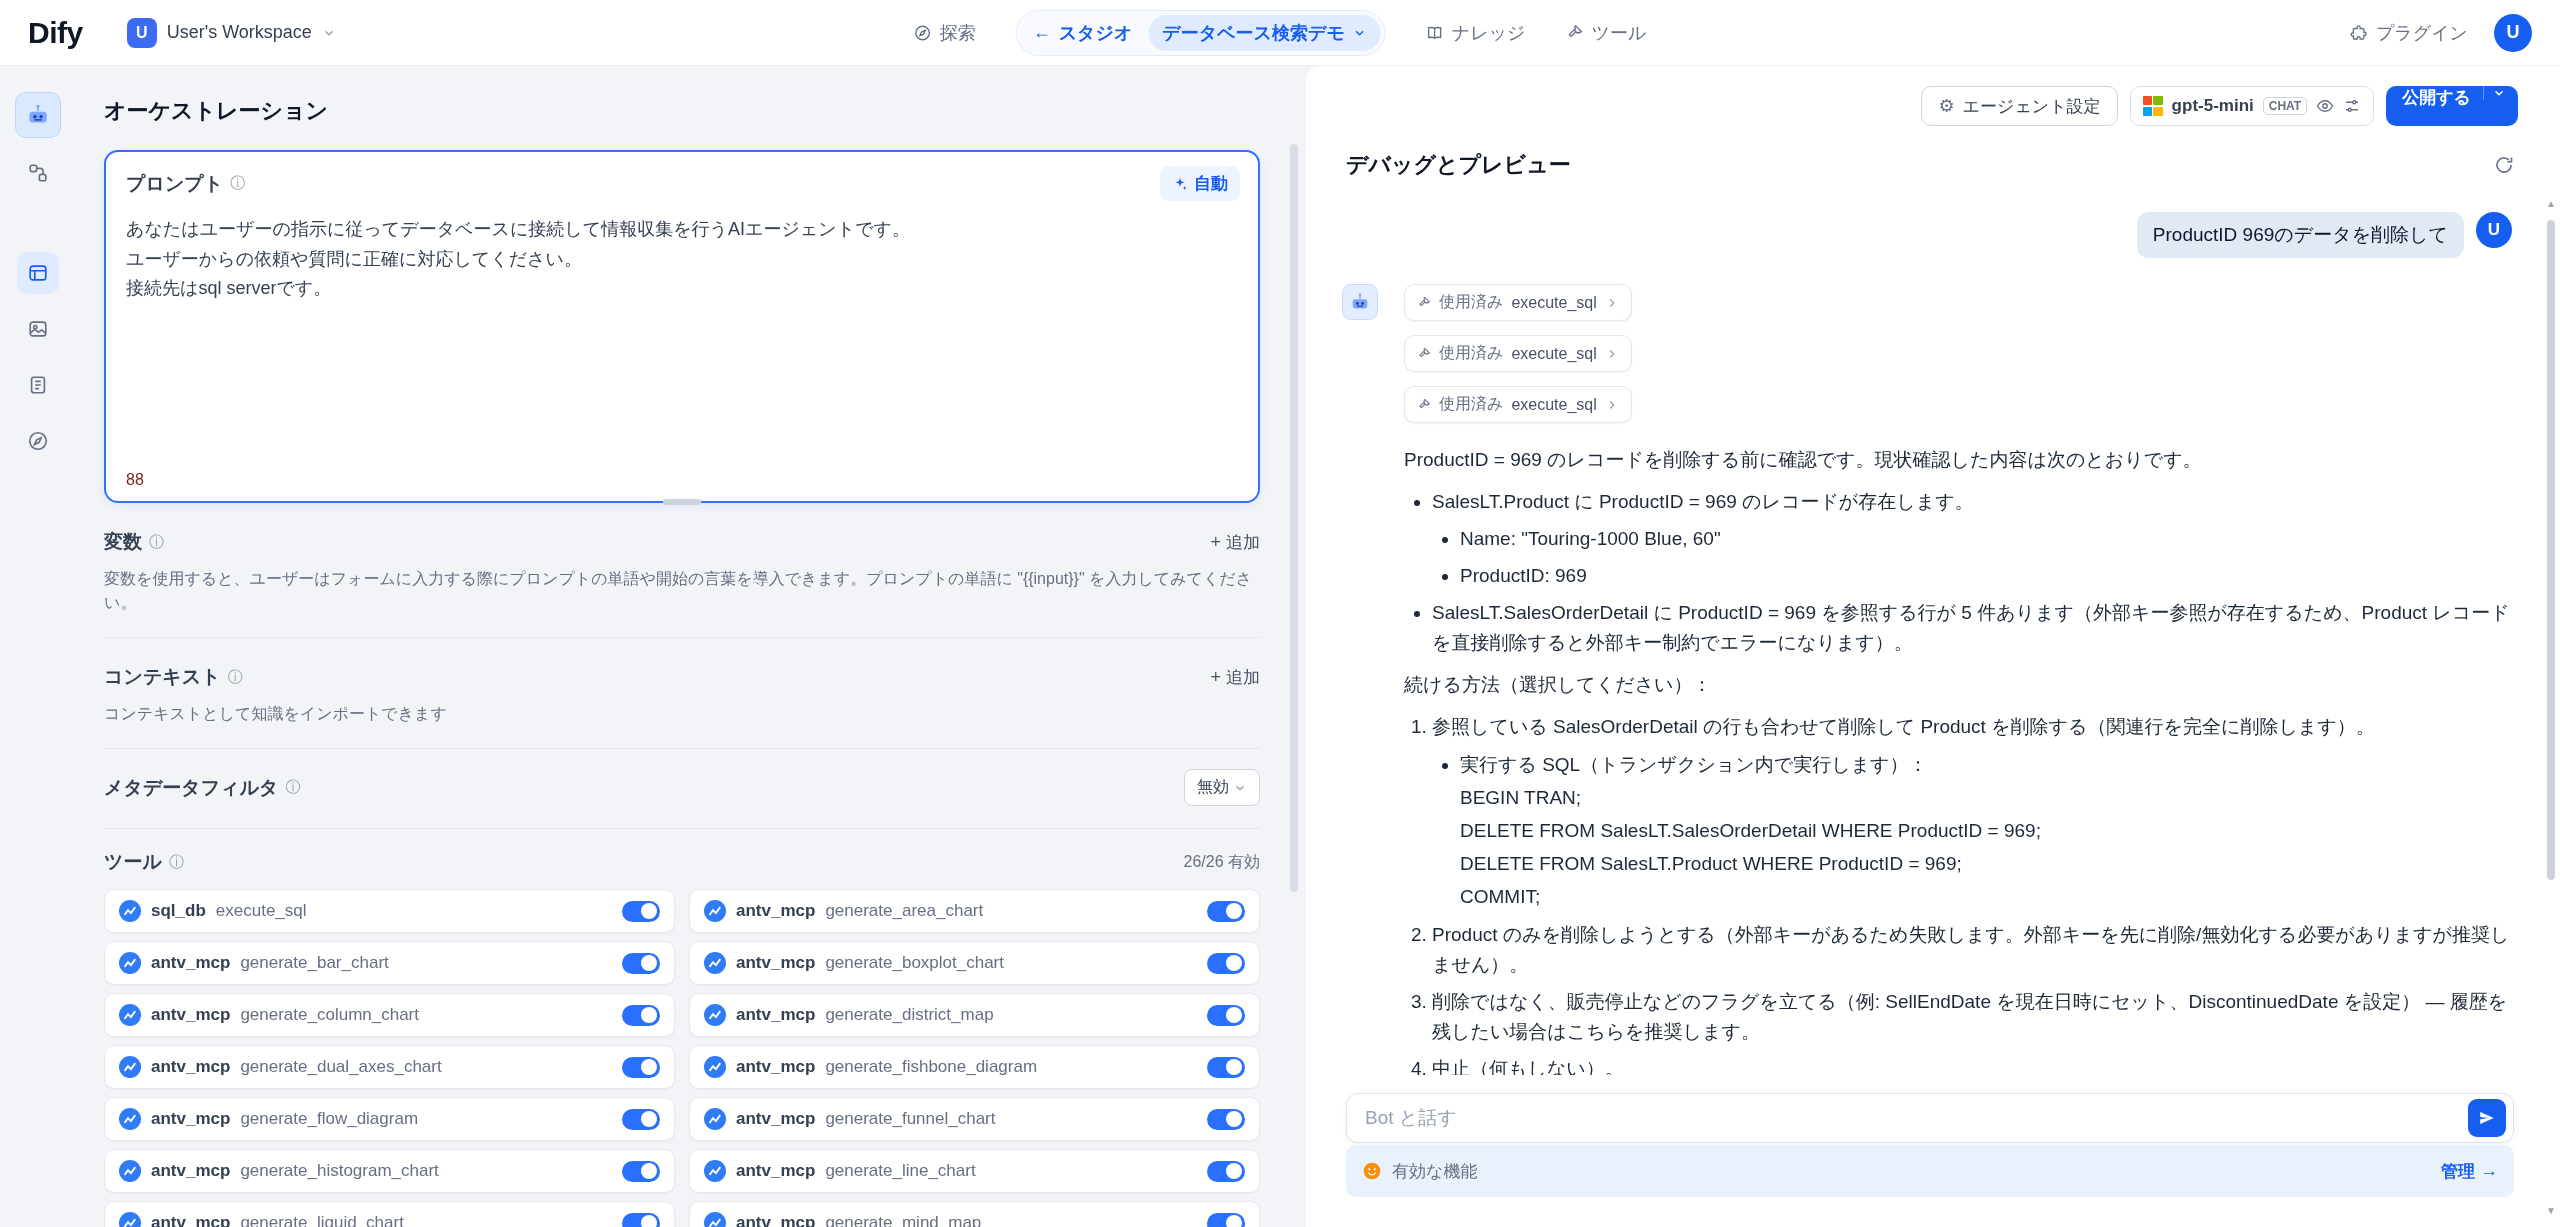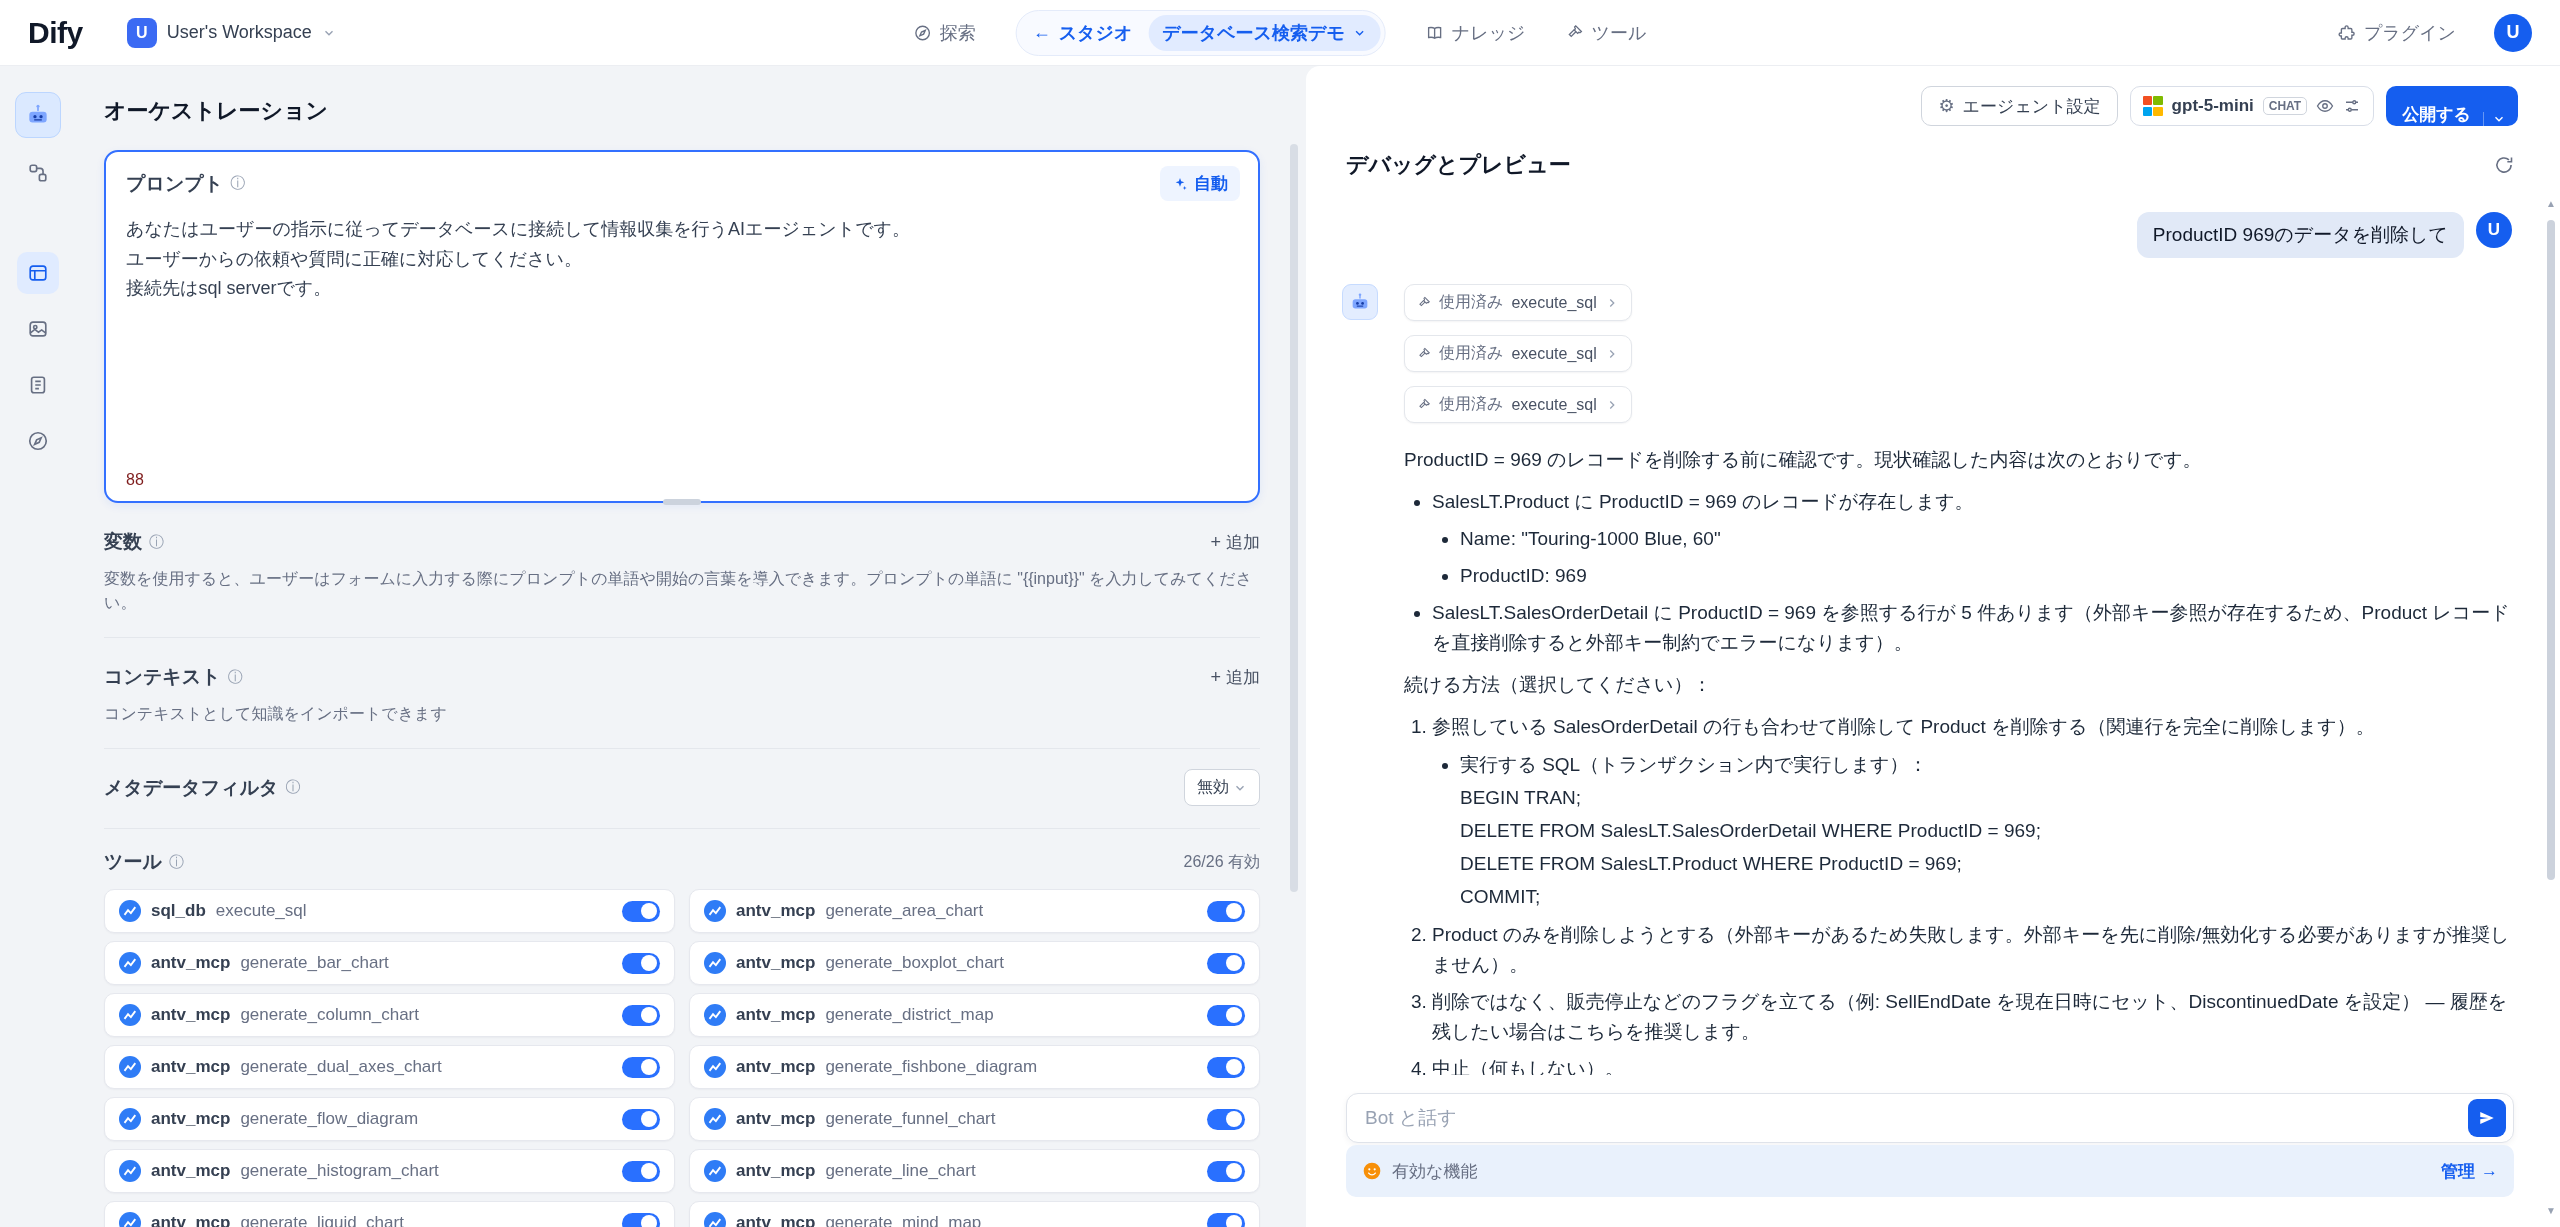--- a/index.html
+++ b/index.html
@@ -21,21 +21,21 @@
   .ws-avatar { width:30px; height:30px; border-radius:8px; background:#3b6af3; color:#fff; font-size:16px; font-weight:700;
     display:flex; align-items:center; justify-content:center; }
   .ws-name { font-size:18px; font-weight:500; color:#354052; }
   .chev { color:#98a2b3; }
   .topbar-nav { position:absolute; left:50%; top:50%; transform:translate(-50%,-50%); display:flex; align-items:center; gap:40px; }
   .nav-item { display:flex; align-items:center; gap:8px; font-size:18px; font-weight:500; color:#676f83; cursor:pointer; }
   .nav-pill { display:flex; align-items:center; gap:4px; background:#f8faff; border:1px solid #e4ebfa; border-radius:999px; padding:4px; }
   .nav-back { display:flex; align-items:center; gap:8px; color:#155eef; font-size:18px; font-weight:600; padding:6px 12px; cursor:pointer; }
   .nav-app { display:flex; align-items:center; gap:8px; color:#155eef; font-size:18px; font-weight:600;
     background:#e1ebff; border-radius:999px; padding:6px 14px; cursor:pointer; }
-  .topbar-right { margin-left:auto; display:flex; align-items:center; gap:38px;text-align:right; }
+  .topbar-right { margin-left:auto; display:flex; align-items:center; gap:26px;text-align:right; }
   .user-avatar { width:38px; height:38px; border-radius:50%; background:#155eef; color:#fff; font-size:18px; font-weight:700;
     display:flex; align-items:center; justify-content:center; cursor:pointer; }
 
   
   .sidebar { position:absolute; left:0; top:66px; bottom:0; width:76px; display:flex; flex-direction:column; align-items:center; }
   .app-tile { width:46px; height:46px; margin-top:26px; background:#dbe9ff; border:1px solid #bcd6ff; border-radius:11px;
     display:flex; align-items:center; justify-content:center; cursor:pointer; }
   .side-icon { width:42px; height:42px; margin-top:14px; border-radius:10px; color:#676f83;
     display:flex; align-items:center; justify-content:center; cursor:pointer; }
   .side-icon.active { background:#e0ebff; color:#155eef; }
@@ -87,21 +87,21 @@
   .btn-outline { display:flex; align-items:center; gap:8px; height:40px; padding:0 16px; background:#fff;
     border:1px solid #d0d5dd; border-radius:10px; font-size:17px; font-weight:500; color:#354052; cursor:pointer; font-family:inherit; }
   .gear { font-size:18px; color:#676f83; line-height:1; }
   .model-chip { display:flex; align-items:center; gap:9px; height:40px; padding:12px 12px; background:#fff;
     border:1px solid #d9dee8; border-radius:10px; cursor:pointer; }
   .model-ico { width:20px; height:20px; display:grid; grid-template-columns:1fr 1fr; grid-template-rows:1fr 1fr; gap:1.5px; }
   .model-ico span { border-radius:1px; }
   .model-name { font-size:17px; font-weight:600; color:#354052; }
   .model-badge { font-size:12px; font-weight:600; color:#676f83; border:1px solid #d0d5dd; border-radius:5px; padding:1px 5px; }
   .chip-ico { color:#676f83; }
-  .publish-btn { display:flex; align-items:flex-end; height:40px; background:#155eef; color:#fff; border:none;
+  .publish-btn { display:flex; align-items:flex-start; height:40px; background:#155eef; color:#fff; border:none;
     border-radius:10px; font-size:17px; font-weight:600; padding:0 4px 0 16px; cursor:pointer; font-family:inherit; }
   .publish-btn .lbl { padding-right:12px; }
   .publish-btn .pchev { padding:0 8px; border-left:1px solid rgba(255,255,255,.35); display:flex; align-items:center; }
   .rp-title-row { display:flex; justify-content:space-between; align-items:center; padding:24px 42px 0 40px; }
   .rp-title { font-size:22px; font-weight:700; color:#101828; }
   .refresh-btn { background:none; border:none; color:#676f83; cursor:pointer; padding:4px; }
 
   .chat { position:absolute; top:146px; left:36px; right:48px; bottom:152px; overflow:hidden; }
   .user-row { display:flex; justify-content:flex-end; align-items:flex-start; gap:12px; }
   .user-bubble { background:#e1e9f7; border-radius:12px; padding:10px 16px; font-size:19px; color:#101828; max-width:70%; }

